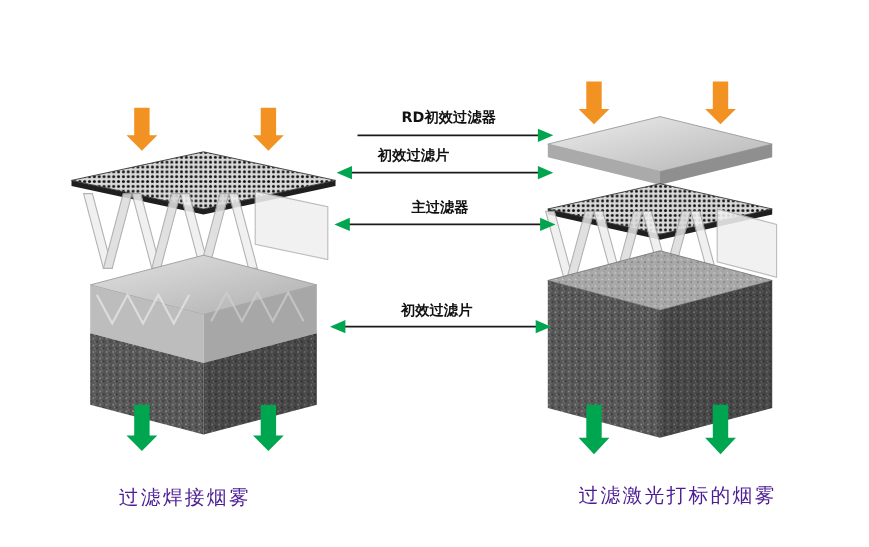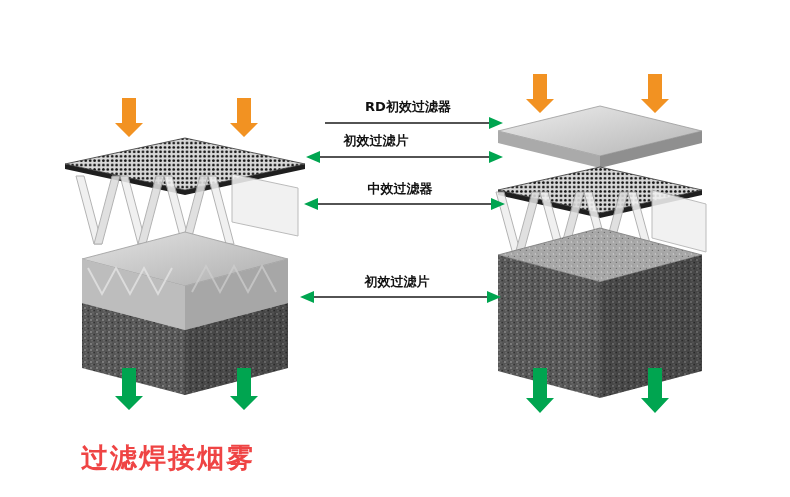--- a/index.html
+++ b/index.html
@@ -13,21 +13,21 @@
   .title{
     position:absolute;left:108px;top:16px;
     font-size:30px;font-weight:600;color:#1c1c1c;letter-spacing:3px;
   }
   .anno-label{
     position:absolute;transform:translateX(-50%);
     font-size:13px;font-weight:700;color:#111;white-space:nowrap;
   }
   .caption{
     position:absolute;transform:translateX(-50%);
-    font-size:27px;font-weight:700;color:#ef4444;letter-spacing:2px;white-space:nowrap;
+    font-size:18px;font-weight:400;color:#4c1d95;letter-spacing:2px;white-space:nowrap;
   }
   svg{position:absolute;left:0;top:0;}
 </style>
 </head>
 <body>
 
 <div id="canvas">
 
   <svg width="790" height="497" viewBox="0 0 790 497">
     <defs>
@@ -168,17 +168,18 @@
         <line x1="313" y1="297" x2="488" y2="297"></line>
         <polygon points="314,291 300,297 314,303" fill="#00A550" stroke="none"></polygon>
         <polygon points="487,291 501,297 487,303" fill="#00A550" stroke="none"></polygon>
       </g>
     </g>
   </svg>
 
 
   <div class="anno-label" style="left:408px;top:98px;">RD初效过滤器</div>
   <div class="anno-label" style="left:376px;top:132px;">初效过滤片</div>
-  <div class="anno-label" style="left:400px;top:180px;">中效过滤器</div>
+  <div class="anno-label" style="left:400px;top:180px;">主过滤器</div>
   <div class="anno-label" style="left:397px;top:273px;">初效过滤片</div>
 
   <div class="caption" style="left:168px;top:440px;">过滤焊接烟雾</div>
+  <div class="caption" style="left:616px;top:438px;">过滤激光打标的烟雾</div>
 </div>
 
 </body></html>

